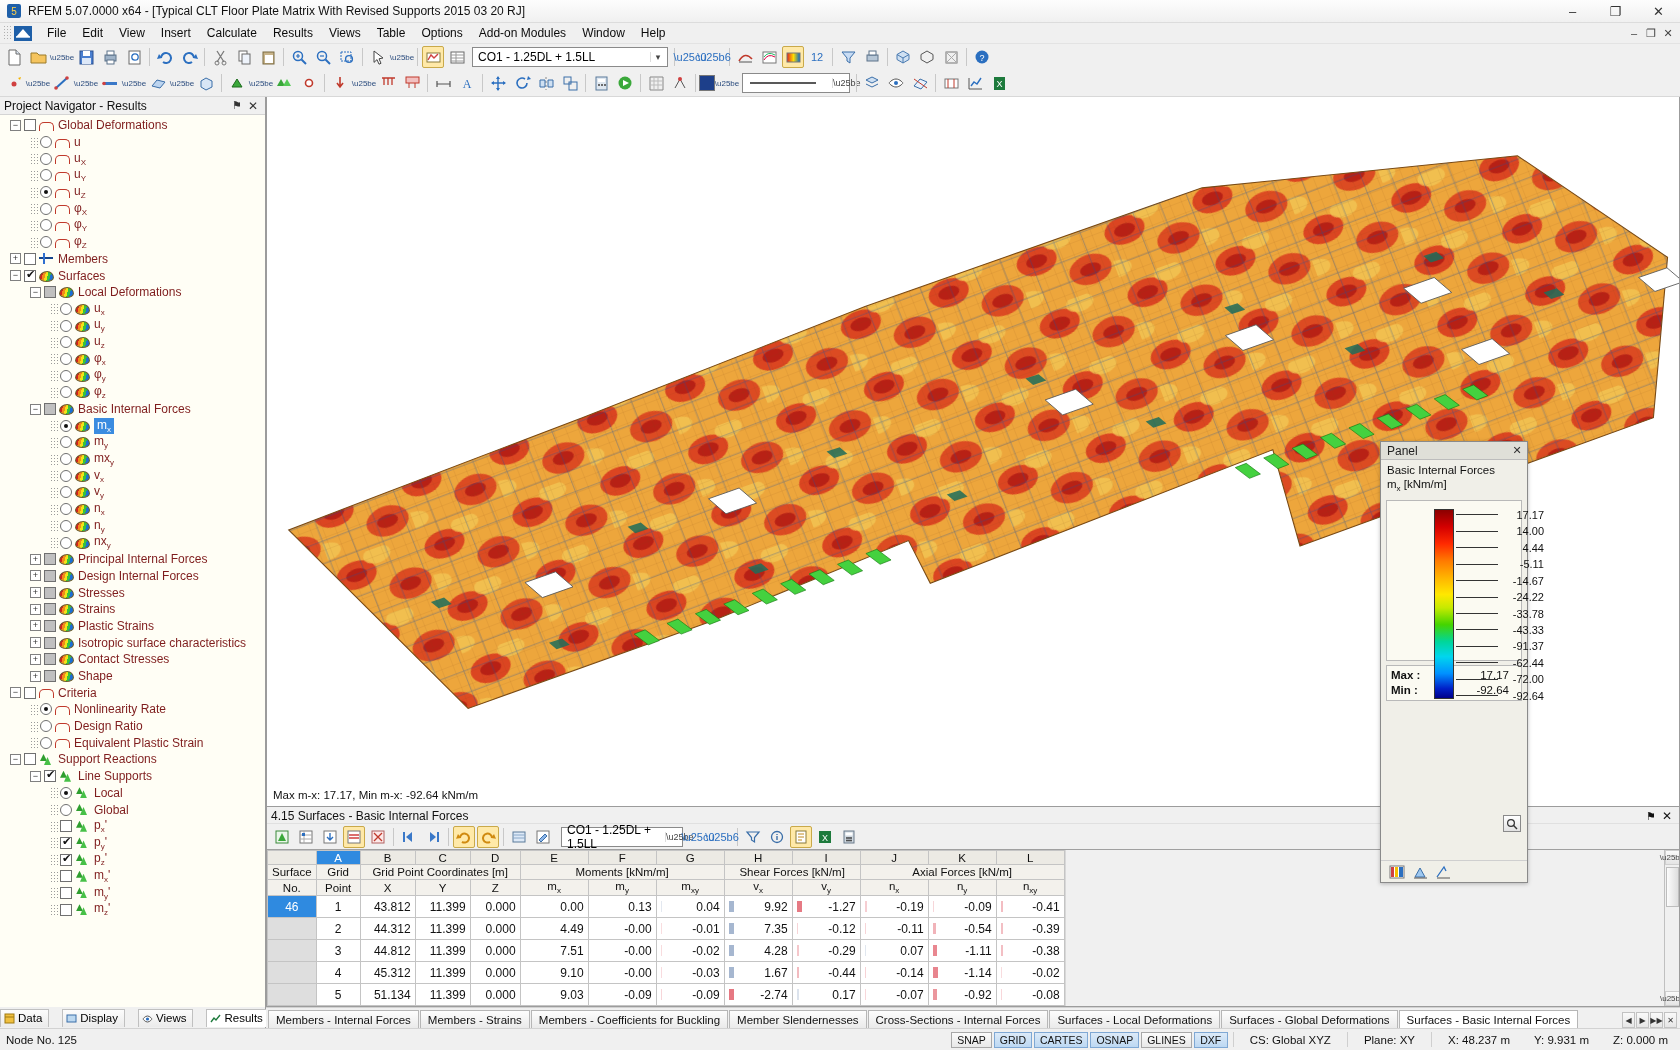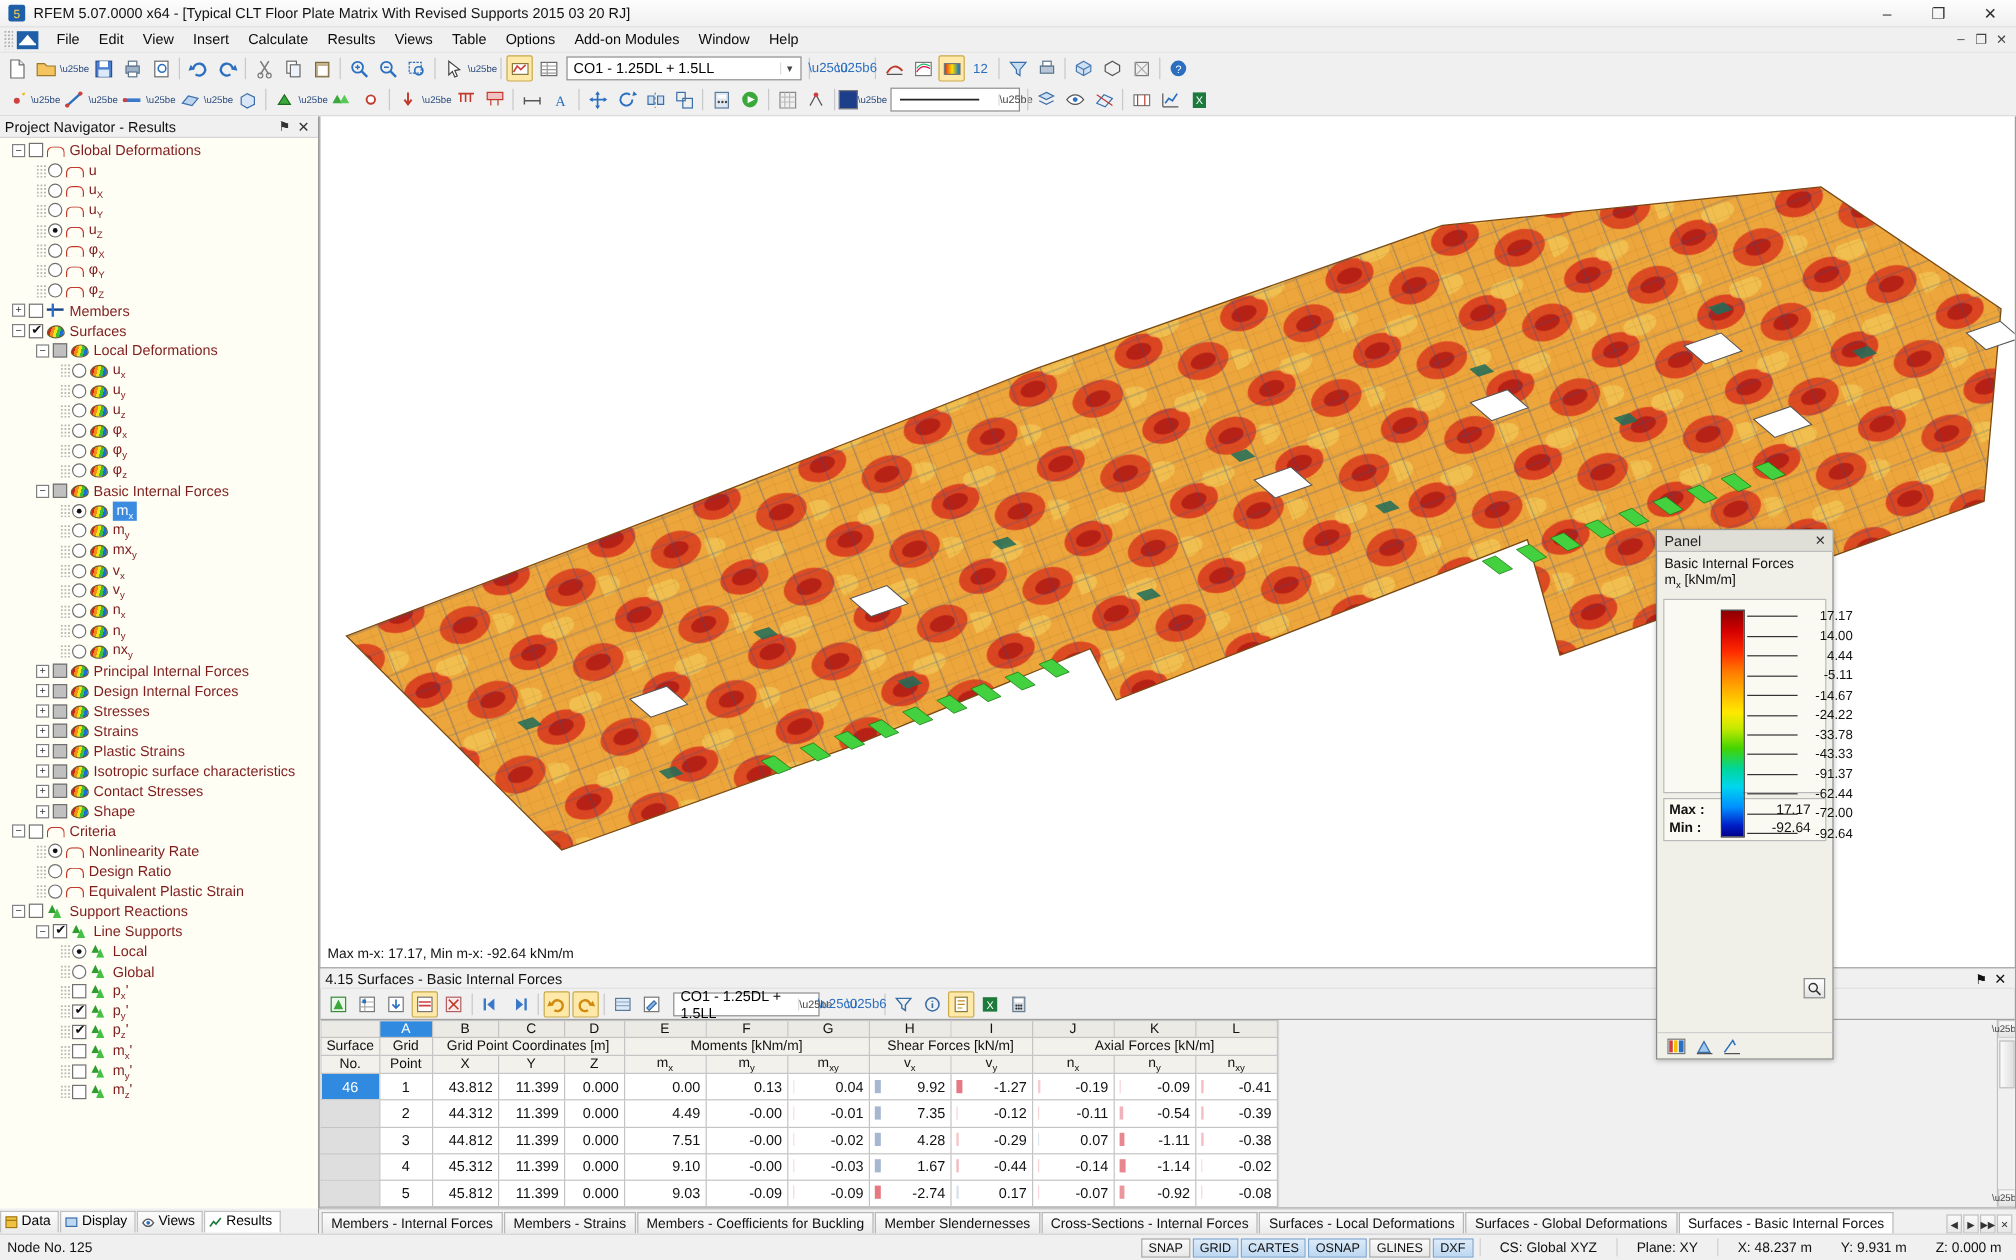--- a/index.html
+++ b/index.html
@@ -192,21 +192,21 @@
   .sb-left { padding-left: 6px; color:#111; }
   .sb-chip { height: 16px; min-width: 34px; padding: 0 5px; margin: 0 1px;
              border: 1px solid #a8a8a8; background: linear-gradient(#fbfbfb,#e8e8e8);
              display:flex; align-items:center; justify-content:center; font-size: 10.5px; color:#111; }
   .sb-chip.on { background: linear-gradient(#dceaf8,#bdd8f2); border-color:#7fa8d4; }
   .sb-field { padding: 0 12px; color:#111; white-space:nowrap; }
   .sb-sep { width:1px; height:15px; background:#cfcfcf; margin: 0 4px;}
 
   
   .leftstrip { height: 21px; background: #f0f0f0; display:flex; align-items:center;
-               width: 266px; flex: 0 0 266px; border-right:1px solid #9c9c9c;}
+               width: 266px; flex: 0 0 266px; border-right:1px solid #9c9c9c;gap:12px;}
   .lstab { height: 18px; padding: 0 6px 0 3px; display:flex; align-items:center; gap:3px;
            font-size: 11.5px; border: 1px solid #c0c0c0; border-bottom:none;
            background: linear-gradient(#fcfcfc,#ebebeb); margin-right: 1px; }
   .lstab.active { background:#fff; }
   .lstab .d { width: 11px; height: 11px; }
 
   .bottomrow { display:flex; flex: 0 0 21px; }
 </style>
 </head>
 <body>
@@ -1330,21 +1330,21 @@
                   <td><span class="bar" style="background:rgba(230,120,130,0.2673076923076923);width:1px"></span>-0.03</td>
                   <td><span class="bar" style="background:rgba(150,170,200,0.85);width:5px"></span>1.67</td>
                   <td><span class="bar" style="background:rgba(230,120,130,0.5038461538461538);width:2px"></span>-0.44</td>
                   <td><span class="bar" style="background:rgba(230,120,130,0.33076923076923076);width:1px"></span>-0.14</td>
                   <td><span class="bar" style="background:rgba(230,120,130,0.9076923076923076);width:5px"></span>-1.14</td>
                   <td><span class="bar" style="background:rgba(230,120,130,0.26153846153846155);width:1px"></span>-0.02</td>
                 </tr>
                 <tr>
                   <td class="rowhead"></td>
                   <td class="ctr">5</td>
-                  <td>45.812</td>
+                  <td>51.134</td>
                   <td>11.399</td>
                   <td>0.000</td>
                   <td>9.03</td>
                   <td>-0.09</td>
                   <td><span class="bar" style="background:rgba(230,120,130,0.3019230769230769);width:1px"></span>-0.09</td>
                   <td><span class="bar" style="background:rgba(230,120,130,1);width:5px"></span>-2.74</td>
                   <td><span class="bar" style="background:rgba(150,170,200,0.32846153846153847);width:2px"></span>0.17</td>
                   <td><span class="bar" style="background:rgba(230,120,130,0.2903846153846154);width:1px"></span>-0.07</td>
                   <td><span class="bar" style="background:rgba(230,120,130,0.7807692307692308);width:4px"></span>-0.92</td>
                   <td><span class="bar" style="background:rgba(230,120,130,0.29615384615384616);width:1px"></span>-0.08</td>

